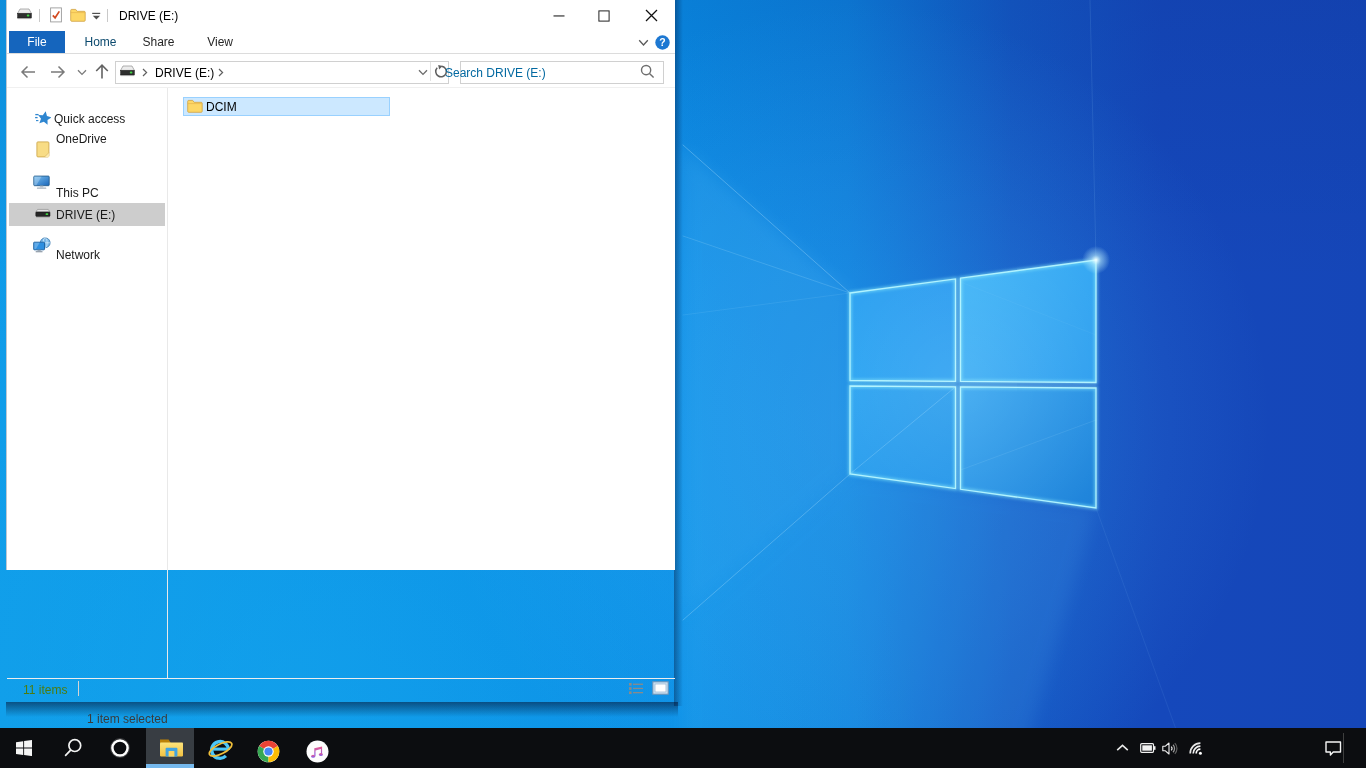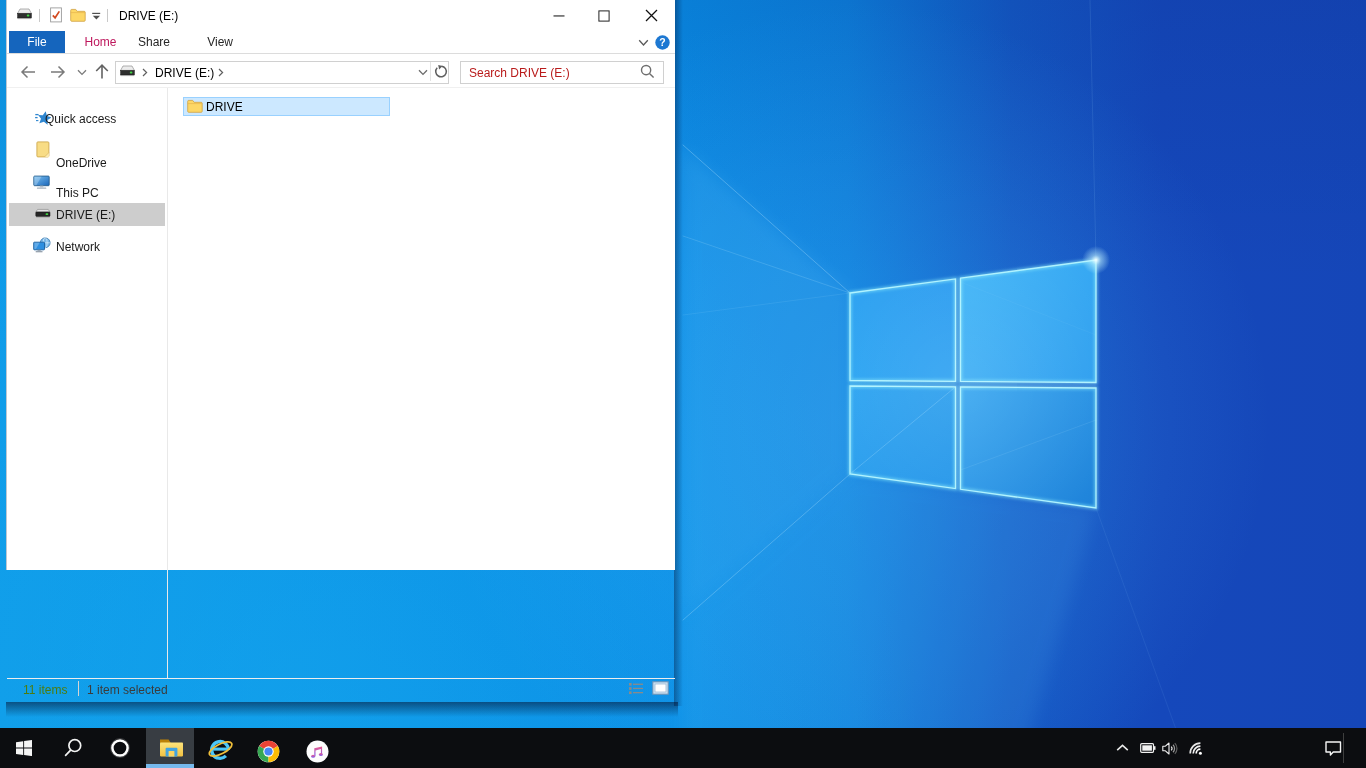--- a/index.html
+++ b/index.html
@@ -137,22 +137,22 @@
 <svg class="ab" style="left:591px;top:10px" width="12" height="12" viewBox="0 0 12 12">
         <rect x="0.9" y="0.9" width="10.2" height="10.2" fill="none" stroke="#222" stroke-width="1"></rect>
       </svg>
 <svg class="ab" style="left:638px;top:9px" width="13" height="13" viewBox="0 0 13 13">
         <path d="M1,1 L12,12 M12,1 L1,12" stroke="#111" stroke-width="1.25"></path>
       </svg>
 
 <div class="ab" style="left:0;top:31px;width:668px;height:22px;border-bottom:1px solid #dcdcdc;background:#fff"></div>
 <div class="ab" style="left:2px;top:31px;width:56px;height:22px;background:#1565bd"></div>
 <div class="tx" style="left:2px;top:35px;width:56px;text-align:center;color:#fff">File</div>
-<div class="tx" style="left:73px;top:35px;width:41px;text-align:center;color:#be185d">Home</div>
-<div class="tx" style="left:131px;top:35px;width:41px;text-align:left;color:#262626">Share</div>
+<div class="tx" style="left:73px;top:35px;width:41px;text-align:center;color:#0c4a6e">Home</div>
+<div class="tx" style="left:131px;top:35px;width:41px;text-align:center;color:#262626">Share</div>
 <div class="tx" style="left:188px;top:35px;width:38px;text-align:right;color:#262626">View</div>
 <svg class="ab" style="left:631px;top:39px" width="11" height="8" viewBox="0 0 11 8">
         <polyline points="1.2,1.2 5.5,6 9.8,1.2" fill="none" stroke="#5a5a5a" stroke-width="1.3"></polyline>
       </svg>
 <svg class="ab" style="left:648px;top:35px" width="15" height="15" viewBox="0 0 15 15">
 <circle cx="7.5" cy="7.5" r="7.2" fill="#1d78d2"></circle>
 <text x="7.5" y="11.3" font-size="10.5" font-weight="bold" fill="#fff" text-anchor="middle" font-family="Liberation Sans,sans-serif">?</text>
 </svg>
 
 <svg class="ab" style="left:13px;top:64px" width="16" height="16" viewBox="0 0 16 16">
@@ -183,45 +183,45 @@
       </svg>
 <svg class="ab" style="left:411px;top:69px" width="10" height="7" viewBox="0 0 10 7">
         <polyline points="1,1.2 5,5.4 9,1.2" fill="none" stroke="#6a6a6a" stroke-width="1.3"></polyline>
       </svg>
 <div class="ab" style="left:423px;top:62px;width:1px;height:19px;background:#e3e3e3"></div>
 <svg class="ab" style="left:427px;top:65px" width="14" height="14" viewBox="0 0 14 14">
 <path d="M3.2,2.8 a5.3,5.3 0 1 0 4.4,-1.6" fill="none" stroke="#5f5f5f" stroke-width="1.5"></path>
 <polygon points="4.2,0 8.6,1.1 5.1,4.4" fill="#5f5f5f"></polygon>
 </svg>
 <div class="ab" style="left:453px;top:61px;width:202px;height:21px;border:1px solid #d0d0d0;background:#fff"></div>
-<div class="tx" style="left:462px;top:66px;color:#b91c1c">Search DRIVE (E:)</div>
+<div class="tx" style="left:438px;top:66px;color:#0369a1">Search DRIVE (E:)</div>
 <svg class="ab" style="left:633px;top:64px" width="15" height="15" viewBox="0 0 15 15">
 <circle cx="6.1" cy="6.1" r="4.6" fill="none" stroke="#6e6e6e" stroke-width="1.4"></circle>
 <line x1="9.5" y1="9.5" x2="13.6" y2="13.6" stroke="#6e6e6e" stroke-width="1.4"></line>
 </svg>
 
 <div class="ab" style="left:0;top:87px;width:668px;height:1px;background:#f0f0f0"></div>
 <div class="ab" style="left:160px;top:88px;width:1px;height:590px;background:#e9e9e9"></div>
 
 <div class="ab" style="left:2px;top:203px;width:156px;height:23px;background:#cdcdcd"></div>
 <svg class="ab" style="left:28px;top:110px" width="16" height="16" viewBox="0 0 16 16">
 <g transform="rotate(10 9.5 8)">
           <path d="M9.5,1.2 L11.6,5.7 L16.2,6.2 L12.8,9.4 L13.7,14 L9.5,11.7 L5.3,14 L6.2,9.4 L2.8,6.2 L7.4,5.7 Z" fill="#2e86d0"></path>
         </g>
 <line x1="0.3" y1="4.6" x2="3.6" y2="4.6" stroke="#2e86d0" stroke-width="1.3"></line>
 <line x1="0.1" y1="7.6" x2="2.6" y2="7.6" stroke="#2e86d0" stroke-width="1.3"></line>
 <line x1="1" y1="10.6" x2="3.4" y2="10.6" stroke="#2e86d0" stroke-width="1.1"></line>
 </svg>
-<div class="tx" style="left:38px;top:112px">Quick access</div>
+<div class="tx" style="left:47px;top:112px">Quick access</div>
 <svg class="ab" style="left:29px;top:141px" width="14" height="17" viewBox="0 0 14 17">
 <rect x="0.9" y="0.9" width="12" height="15" rx="1" fill="#f8dc85" stroke="#cfa94e" stroke-width="0.9"></rect>
 <path d="M8.6,15.9 L12.9,15.9 L12.9,11.6 Z" fill="#fceab0"></path>
 <path d="M8.6,15.9 L12.9,11.6" stroke="#d8b45e" stroke-width="0.7"></path>
 </svg>
-<div class="tx" style="left:49px;top:156px">OneDrive</div>
+<div class="tx" style="left:49px;top:132px">OneDrive</div>
 <svg class="ab" style="left:26px;top:175px" width="17" height="15" viewBox="0 0 17 15">
 <defs>
           <linearGradient id="pcg" x1="0" y1="0" x2="1" y2="1">
             <stop offset="0" stop-color="#7cc2f2"></stop>
             <stop offset="1" stop-color="#1a66ba"></stop>
           </linearGradient>
         </defs>
 <rect x="0.8" y="1.1" width="15.4" height="9.6" rx="0.8" fill="url(#pcg)" stroke="#27608f" stroke-width="0.9"></rect>
 <polygon points="1.2,1.5 8.6,1.5 3.4,10.2 1.2,10.2" fill="#ffffff" opacity="0.25"></polygon>
 <rect x="6.9" y="10.7" width="3.4" height="1.7" fill="#b4bfca"></rect>
@@ -237,33 +237,33 @@
 <div class="tx" style="left:49px;top:208px">DRIVE (E:)</div>
 <svg class="ab" style="left:26px;top:237px" width="18" height="17" viewBox="0 0 18 17">
 <circle cx="12.2" cy="5.8" r="4.9" fill="#7db9e8" stroke="#3a7ab0" stroke-width="0.8"></circle>
 <ellipse cx="12.2" cy="5.8" rx="2" ry="4.9" fill="none" stroke="#eaf6ff" stroke-width="0.6"></ellipse>
 <line x1="7.3" y1="5.8" x2="17.1" y2="5.8" stroke="#eaf6ff" stroke-width="0.6"></line>
 <rect x="0.7" y="5.2" width="10.8" height="7.6" rx="0.6" fill="#2e8fe0" stroke="#1b5f9e" stroke-width="0.9"></rect>
 <polygon points="1.3,5.8 6.6,5.8 2.9,12.1 1.3,12.1" fill="#ffffff" opacity="0.25"></polygon>
 <rect x="4.5" y="12.8" width="3.2" height="1.3" fill="#9aa7b3"></rect>
 <rect x="2.7" y="14.1" width="6.8" height="1.2" fill="#8d9aa7"></rect>
 </svg>
-<div class="tx" style="left:49px;top:240px">Network</div>
+<div class="tx" style="left:49px;top:248px">Network</div>
 
 <div class="ab" style="left:175.5px;top:96.5px;width:205px;height:17.5px;background:#cce8ff;border:1px solid #99d1ff"></div>
 <svg class="ab" style="left:180px;top:99px" width="16" height="14" viewBox="0 0 16 14">
 <path d="M0.7,2.4 q0,-1 1,-1 h4 l1.5,1.9 h7 q1,0 1,1 v8 q0,1 -1,1 h-12.5 q-1,0 -1,-1 z" fill="#fdd766" stroke="#cfa143" stroke-width="0.8"></path>
 <path d="M0.7,4.6 h14.5" stroke="#e8b44e" stroke-width="0.7"></path>
 </svg>
-<div class="tx" style="left:199px;top:100px;color:#000">DRIVE</div>
+<div class="tx" style="left:199px;top:100px;color:#000">DCIM</div>
 
 <div class="ab" style="left:0;top:678px;width:668px;height:1px;background:#ededed"></div>
 <div class="tx" style="left:16px;top:683px;color:#4d7c0f">11 items</div>
 <div class="ab" style="left:71px;top:681px;width:1px;height:15px;background:#d4d4d4"></div>
-<div class="tx" style="left:80px;top:683px;color:#3b3b3b">1 item selected</div>
+<div class="tx" style="left:80px;top:712px;color:#3b3b3b">1 item selected</div>
 <svg class="ab" style="left:621px;top:682px" width="16" height="13" viewBox="0 0 16 13">
 <g fill="#8a8a8a">
           <rect x="1" y="1" width="2.6" height="2.6"></rect>
           <rect x="1" y="5.2" width="2.6" height="2.6"></rect>
           <rect x="1" y="9.4" width="2.6" height="2.6"></rect>
 <rect x="5" y="1.6" width="10" height="1.3"></rect>
           <rect x="5" y="5.8" width="10" height="1.3"></rect>
           <rect x="5" y="10" width="10" height="1.3"></rect>
         </g>
 </svg>

